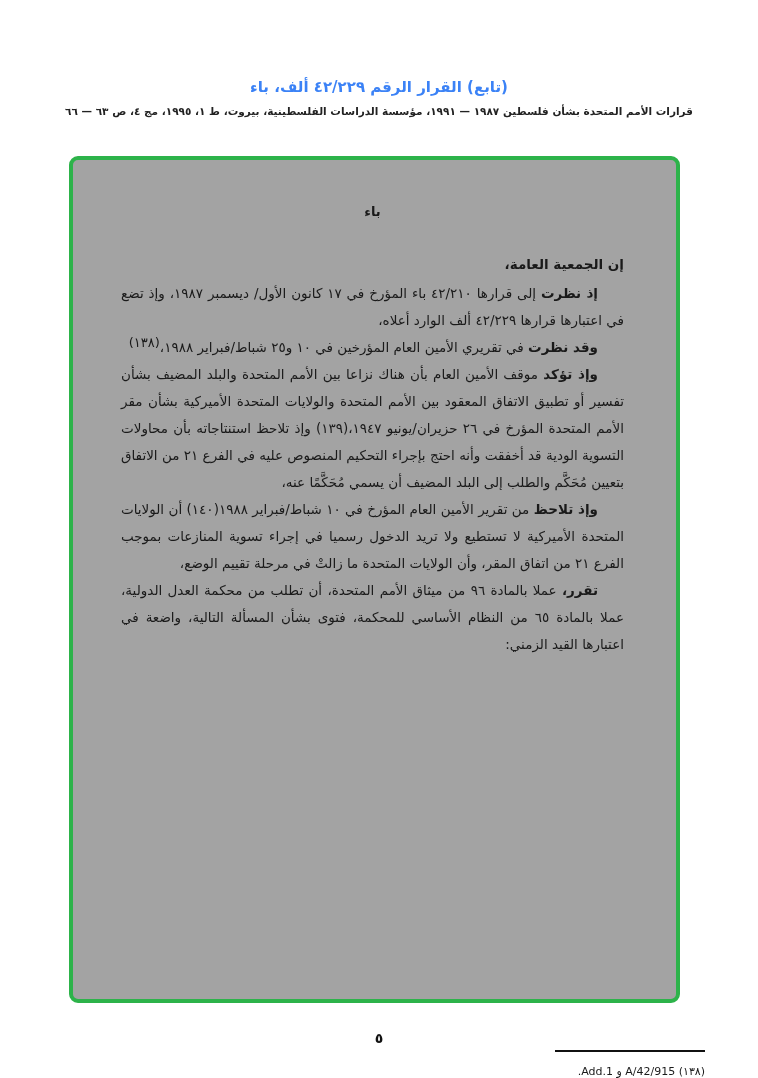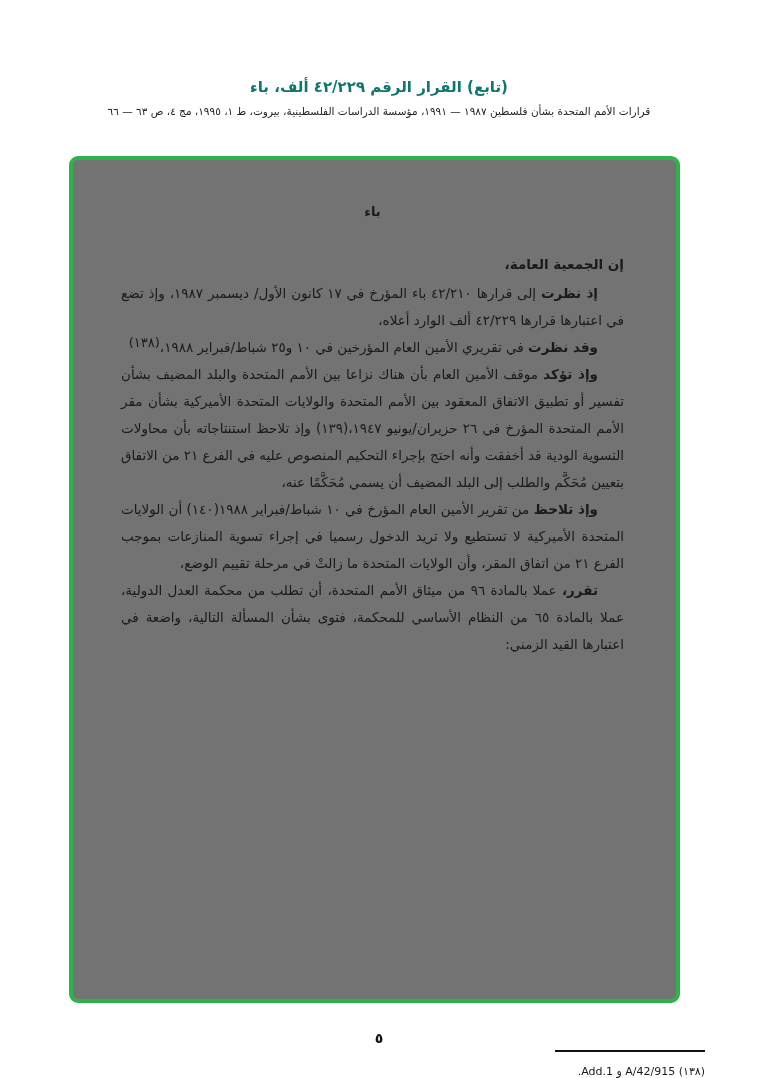--- a/index.html
+++ b/index.html
@@ -19,39 +19,39 @@
   .page-header {
     position: absolute;
     top: 78px;
     left: 0;
     right: 0;
     text-align: center;
   }
   .doc-title {
     font-size: 15px;
     font-weight: bold;
-    color: #0f766e;
+    color: #3b82f6;
     letter-spacing: 0.2px;
   }
   .doc-source {
     margin-top: 9px;
     font-size: 10.5px;
-    font-weight: normal;
+    font-weight: bold;
     color: #222222;
   }
   .green-box {
     position: absolute;
     left: 69px;
     top: 156px;
     width: 611px;
     height: 847px;
     border: 4px solid #2db34a;
     border-radius: 9px;
     box-sizing: border-box;
-    background: #737373;
+    background: #a3a3a3;
     text-decoration: underline;
   }
   .content {
     position: absolute;
     top: 38px;
     right: 52px;
     left: 48px;
     direction: rtl;
     text-align: justify;
     font-size: 13.5px;

